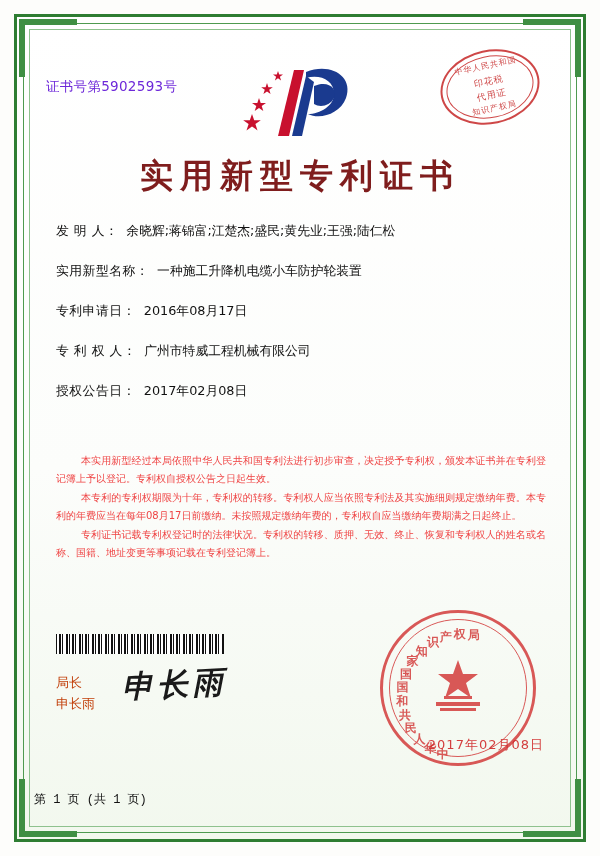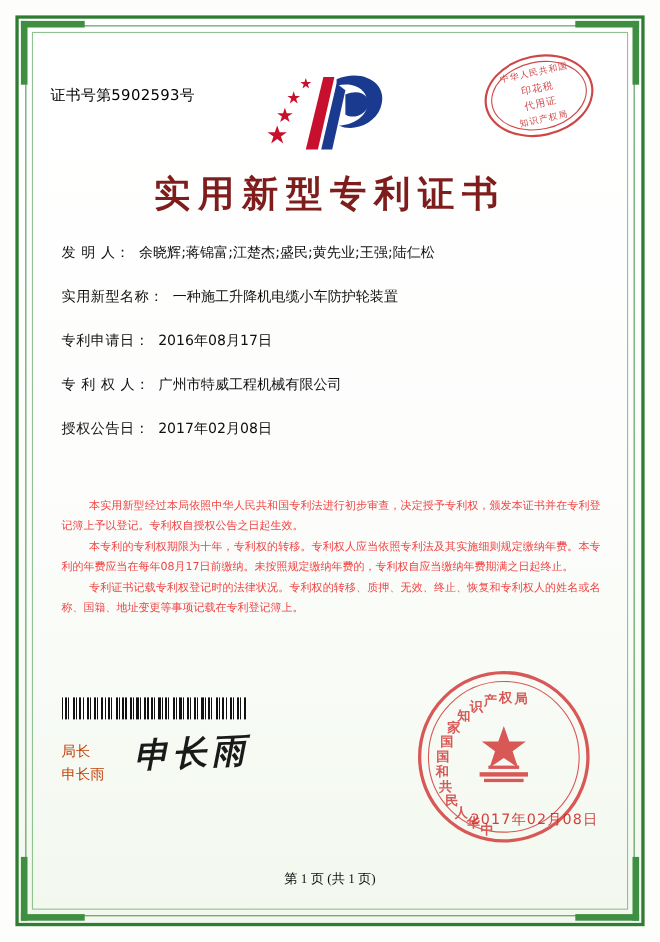--- a/index.html
+++ b/index.html
@@ -63,21 +63,21 @@
     top: 34px;
     right: 34px;
     bottom: 34px;
   }
 
   .cert-no {
     position: absolute;
     left: 12px;
     top: 44px;
     font-size: 13.5px;
-    color: #000000;
+    color: #6d28d9;
     letter-spacing: 0.3px;
     font-family: "DejaVu Sans", "Liberation Sans", sans-serif;
   }
 
   
   .seal-oval {
     position: absolute;
     right: 26px;
     top: 16px;
     width: 96px;
@@ -258,24 +258,24 @@
     font-family: "DejaVu Sans", "Liberation Sans", sans-serif;
     letter-spacing: 1px;
     opacity: 0.9;
   }
 
   .page-footer {
     position: absolute;
     left: 0;
     right: 0;
     bottom: 14px;
-    text-align: center;
+    text-align: left;
     font-size: 12px;
     color: #111;
-    font-family: Liberation Serif, serif;
+    font-family: Liberation Mono, monospace;
   }
 </style>
 </head>
 <body>
 
 <div class="page">
 
   <div class="frame-outer">
     <div class="frame-mid">
       <div class="frame-inner"></div>

